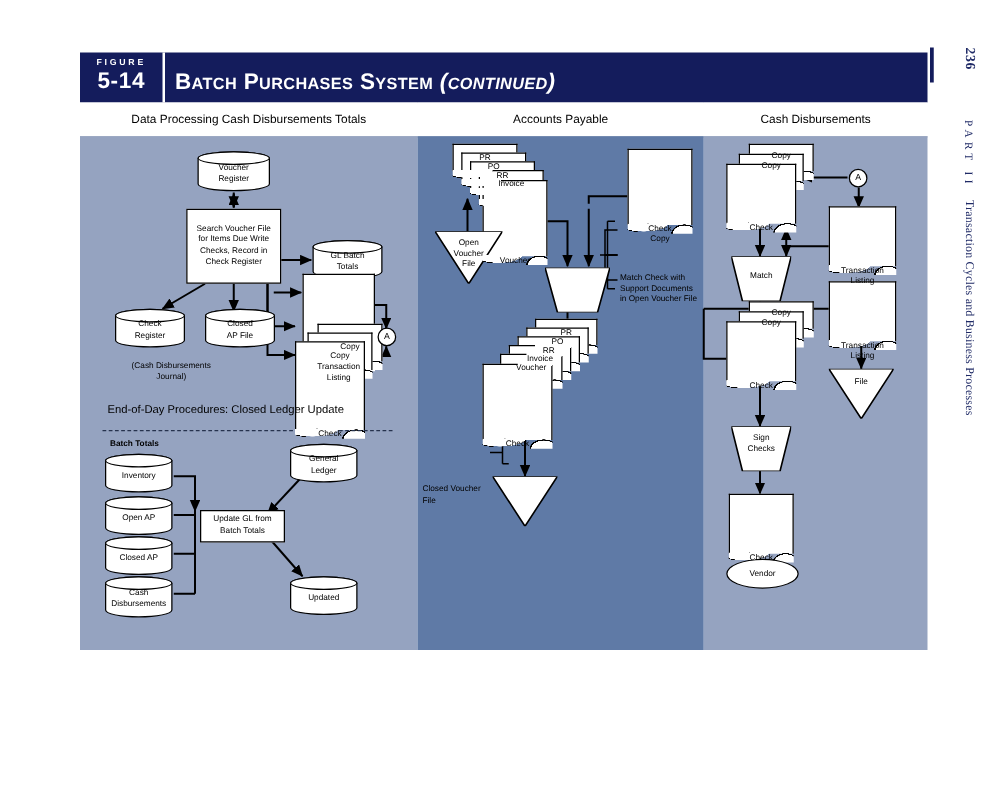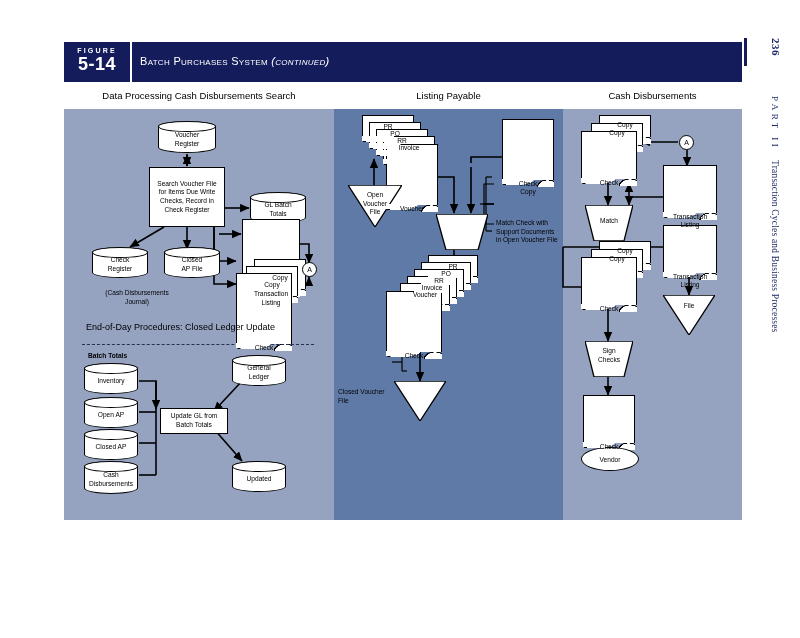--- a/index.html
+++ b/index.html
@@ -6,22 +6,22 @@
   body{width:800px;height:638px;position:relative;font-family:"Liberation Sans",sans-serif;}
 
   #figure{position:absolute;left:64px;top:42px;width:678px;height:478px;}
 
   
   .fig-header{position:absolute;left:0;top:0;width:678px;height:40px;background:#141c5c;}
   .fig-num{position:absolute;left:0;top:0;width:66px;height:40px;
     border-right:2px solid #ffffff;color:#ffffff;text-align:center;}
   .fig-word{font-size:7px;letter-spacing:2.2px;font-weight:bold;margin-top:5px;}
   .fig-id{font-size:18px;font-weight:bold;margin-top:0;letter-spacing:.5px;}
-  .fig-title{position:absolute;left:76px;top:13px;color:#ffffff;font-size:11px;
-    font-weight:normal;font-variant:small-caps;letter-spacing:.3px;}
+  .fig-title{position:absolute;left:76px;top:13px;color:#ffffff;font-size:18px;
+    font-weight:bold;font-variant:small-caps;letter-spacing:.3px;}
   .fig-title i{font-style:italic;}
 
   
   .col-head{position:absolute;top:40px;height:27px;background:#ffffff;
     border-bottom:1px solid #9aa7bd;font-size:9.5px;color:#000;
     display:flex;align-items:center;justify-content:center;}
   .ch1{left:0;width:270px;}
   .ch2{left:270px;width:229px;}
   .ch3{left:499px;width:179px;}
 
@@ -93,22 +93,22 @@
     <div class="fig-num">
       <div class="fig-word">FIGURE</div>
       <div class="fig-id">5-14</div>
     </div>
     <div class="fig-title">
       <span>Batch Purchases System</span>
       <i>(continued)</i>
     </div>
   </div>
 
-  <div class="col-head ch1">Data Processing Cash Disbursements Search</div>
-  <div class="col-head ch2">Listing Payable</div>
+  <div class="col-head ch1">Data Processing Cash Disbursements Totals</div>
+  <div class="col-head ch2">Accounts Payable</div>
   <div class="col-head ch3">Cash Disbursements</div>
 
   <div class="panel p1">
 
     <svg class="wires" width="270" height="411">
       <defs>
         <marker id="ar" markerWidth="7" markerHeight="7" refX="5.6" refY="2.6" orient="auto">
           <path d="M0,0 L6,2.6 L0,5.2 z" fill="#000"></path>
         </marker>
       </defs>

